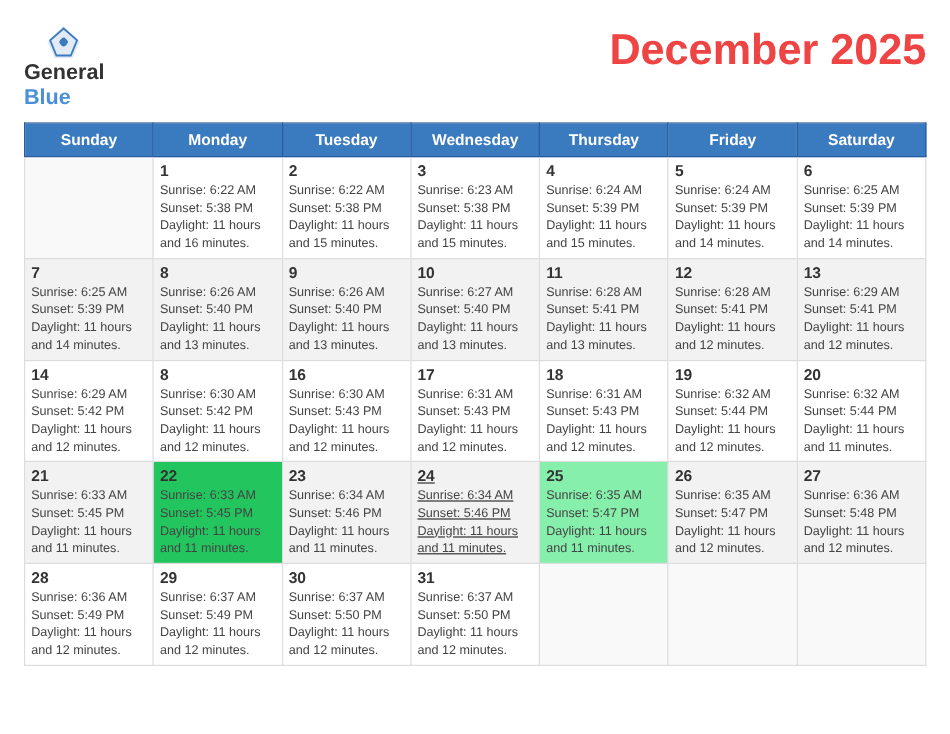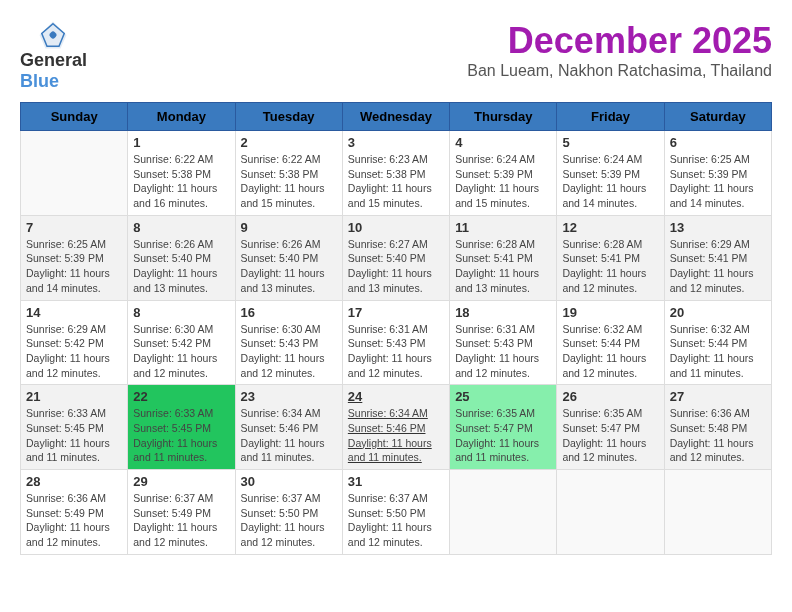--- a/index.html
+++ b/index.html
@@ -25,34 +25,34 @@
       width: 30px;
       height: 30px;
       margin-right: 2px;
     }
     .title-area {
       text-align: right;
     }
     .month-title {
       font-size: 36px;
       font-weight: bold;
-      color: #a21caf;
+      color: #ef4444;
     }
     .location-title {
       font-size: 16px;
       color: #555;
     }
     .calendar {
       width: 100%;
       border-collapse: collapse;
       border: 1px solid #ccc;
     }
     .calendar th {
       background-color: #3a7abf;
-      color: #000000;
+      color: #ffffff;
       text-align: center;
       padding: 6px 4px;
       font-size: 13px;
       border: 1px solid #2a5a9f;
     }
     .calendar td {
       vertical-align: top;
       padding: 4px 5px;
       border: 1px solid #ddd;
       width: calc(100% / 7);
@@ -84,21 +84,20 @@
       <polygon points="20,5 35,18 28,35 12,35 5,18" fill="none" stroke="#3a7abf" stroke-width="2"></polygon>
       <path d="M15,20 Q20,10 25,20 Q20,30 15,20Z" fill="#3a7abf"></path>
     </svg>
     <div>
       <span style="font-size:18px;font-weight:bold;color:#333;">General</span><br>
       <span style="font-size:18px;font-weight:bold;color:#4a90d9;">Blue</span>
     </div>
   </div>
   <div class="title-area">
     <div class="month-title">December 2025</div>
-    <div class="location-title">Ban Lueam, Nakhon Ratchasima, Thailand</div>
   </div>
 </div>
 
 <table class="calendar">
   <thead>
     <tr id="header-row">
     <th>Sunday</th>
         <th>Monday</th>
         <th>Tuesday</th>
         <th>Wednesday</th>

